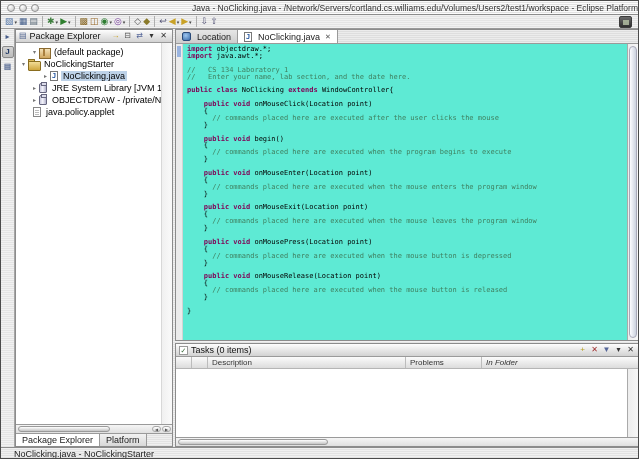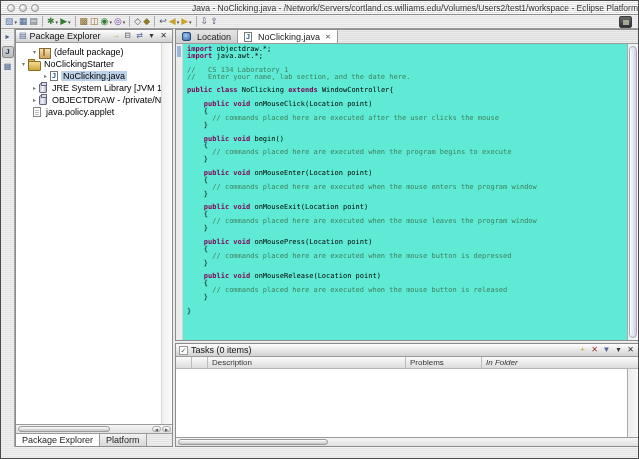--- a/index.html
+++ b/index.html
@@ -305,14 +305,17 @@
         <div class="tcol" style="flex: 1 1 0%; font-style: italic;">In Folder</div>
       </div>
     <div id="ttable">
       <div class="vscroll"></div>
     </div>
     <div class="hscroll">
       <span class="hthumb" style="left:2px;width:150px"></span>
     </div>
   </div>
 
+  <div id="statusbar">
+    <span>NoClicking.java - NoClickingStarter</span>
+  </div>
 
 </div>
 
 </body></html>

